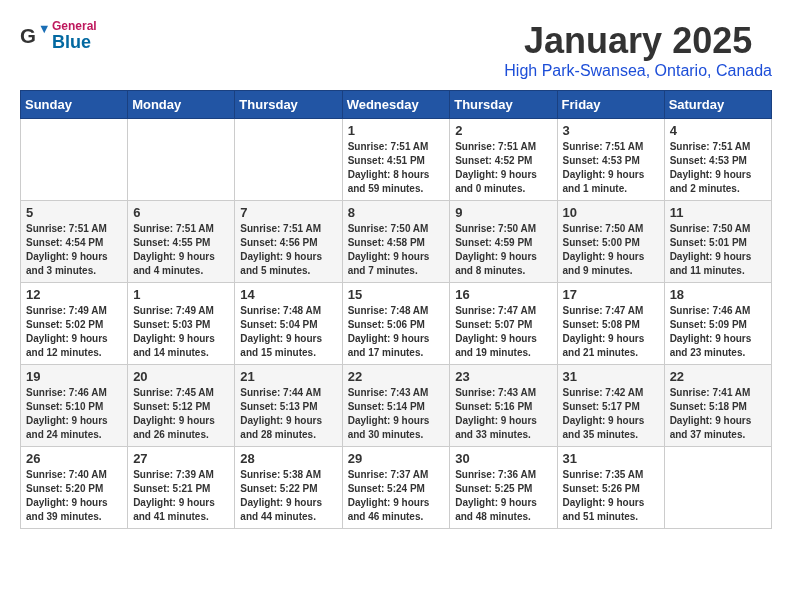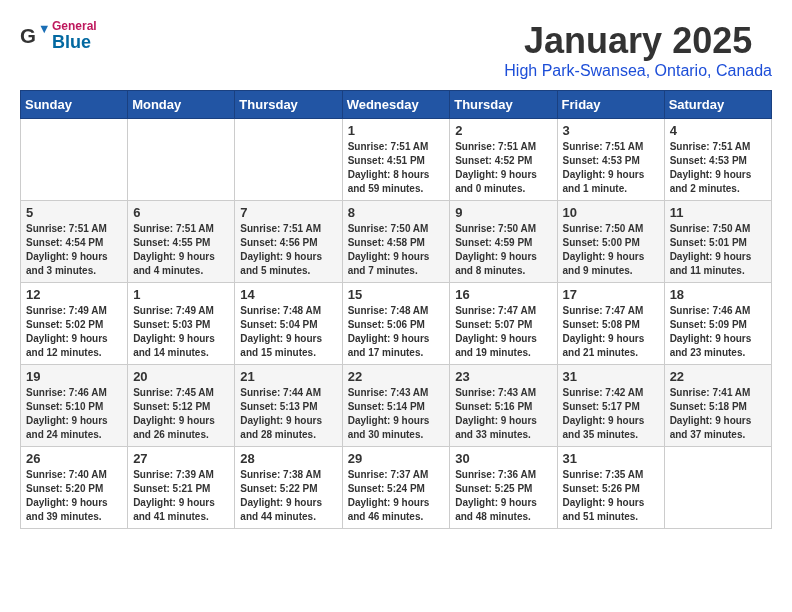--- a/index.html
+++ b/index.html
@@ -295,21 +295,21 @@
 Daylight: 9 hours and 39 minutes.</div>
         </td>
         <td>
           <div class="day-number">27</div>
           <div class="day-info">Sunrise: 7:39 AM
 Sunset: 5:21 PM
 Daylight: 9 hours and 41 minutes.</div>
         </td>
         <td>
           <div class="day-number">28</div>
-          <div class="day-info">Sunrise: 7:38 AM
+          <div class="day-info">Sunrise: 5:38 AM
 Sunset: 5:22 PM
 Daylight: 9 hours and 44 minutes.</div>
         </td>
         <td>
           <div class="day-number">29</div>
           <div class="day-info">Sunrise: 7:37 AM
 Sunset: 5:24 PM
 Daylight: 9 hours and 46 minutes.</div>
         </td>
         <td>

